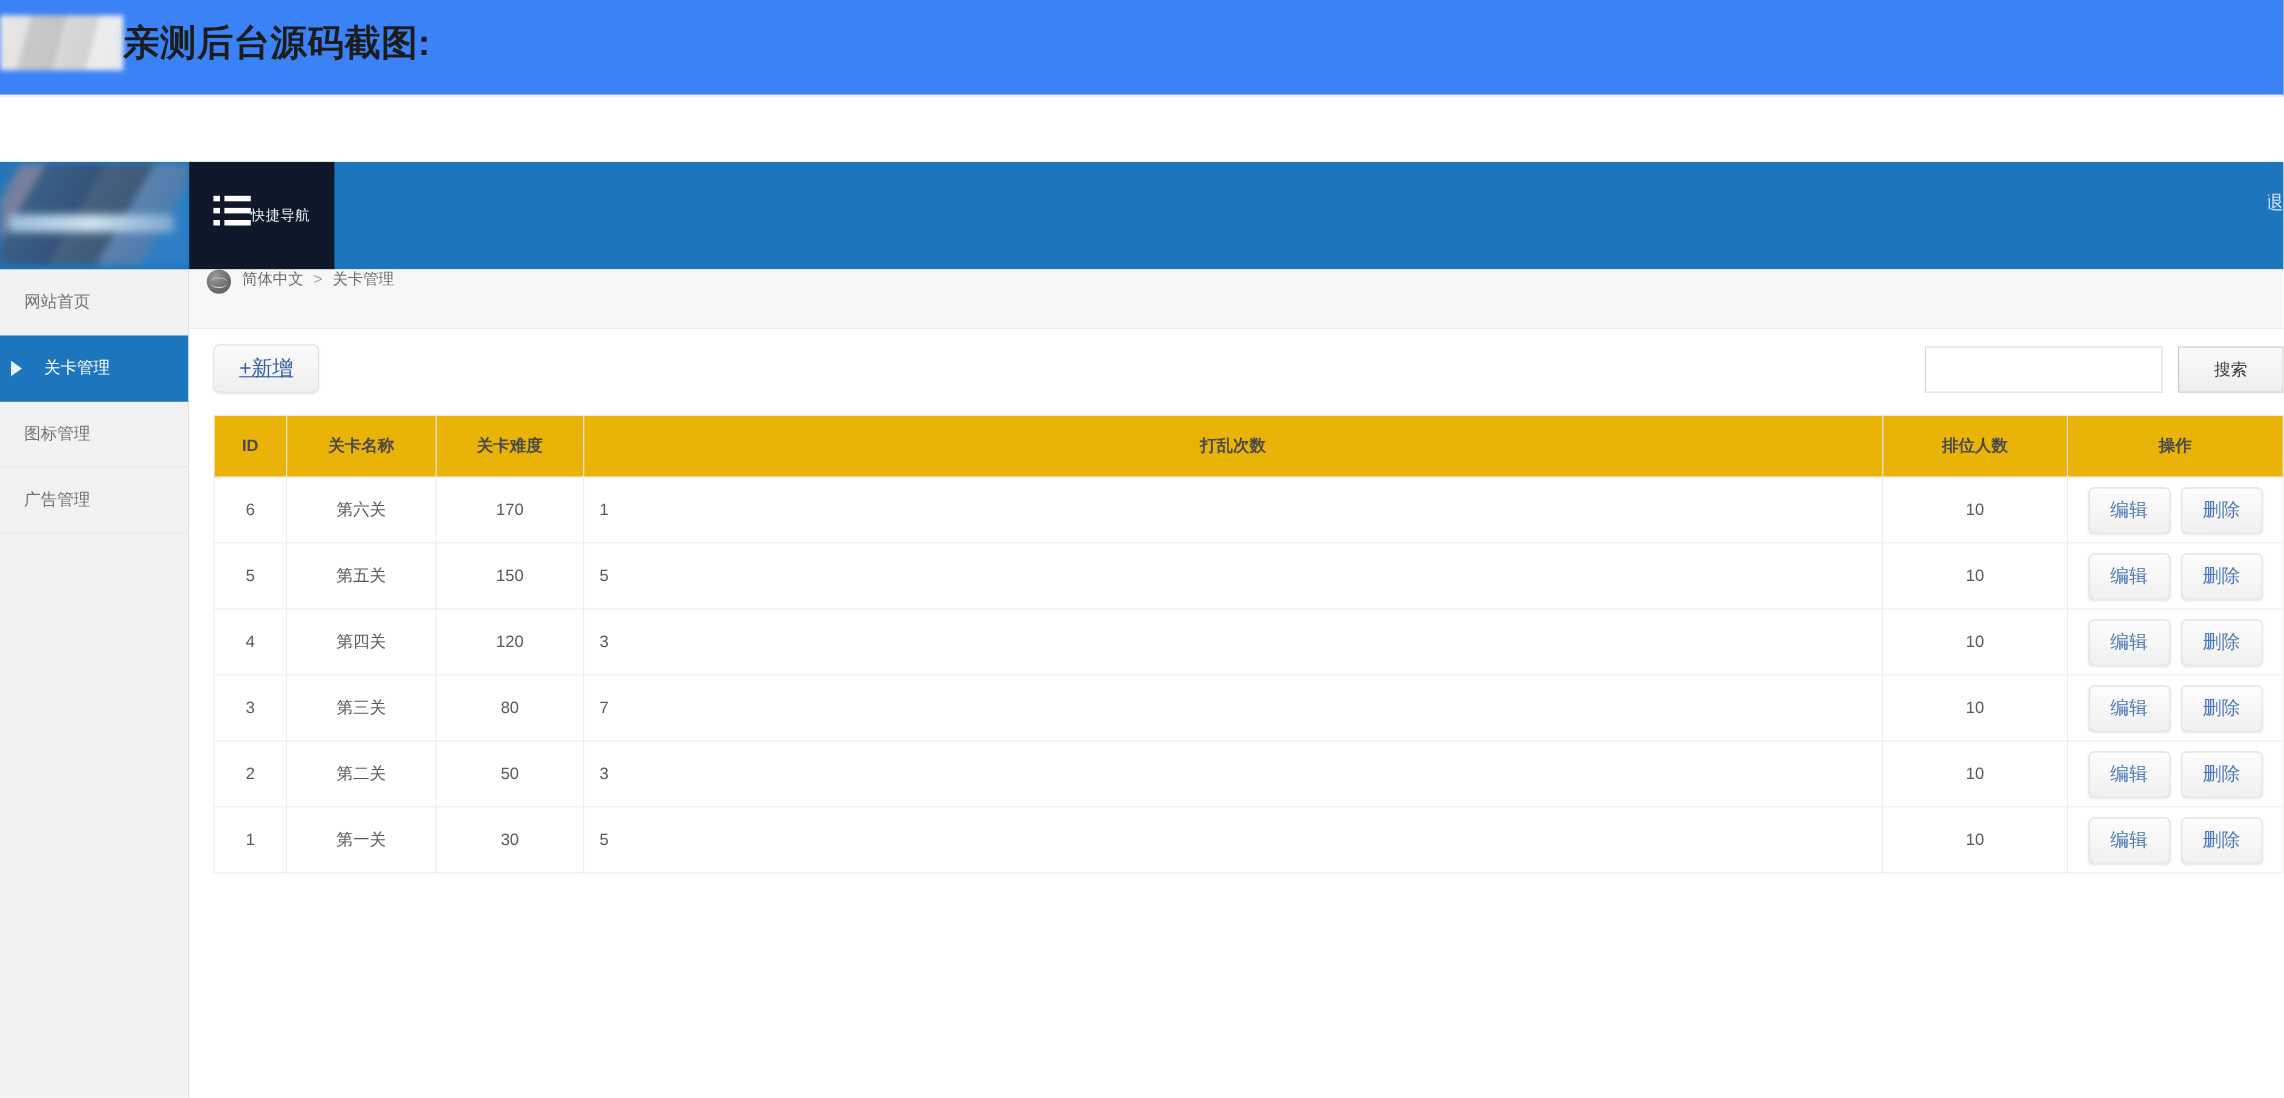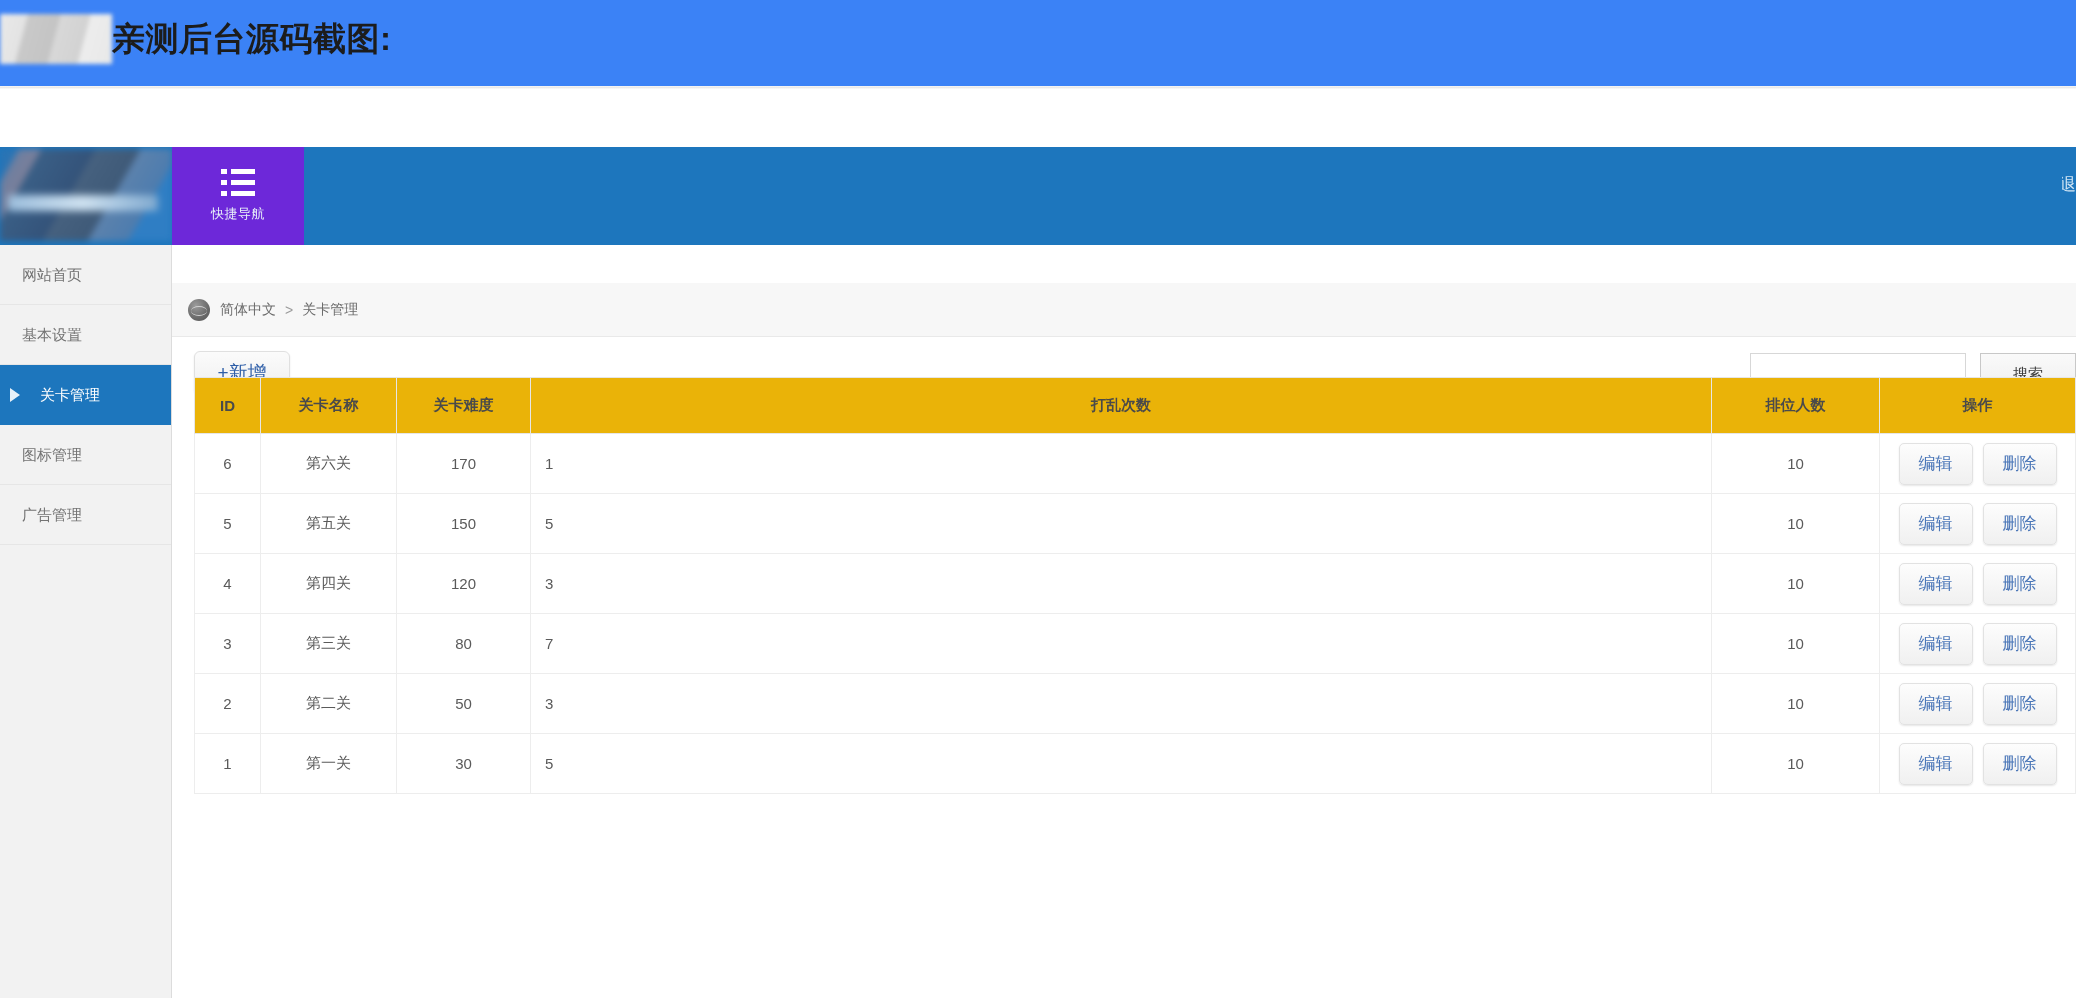--- a/index.html
+++ b/index.html
@@ -84,23 +84,22 @@
     position: absolute;
     left: 8px; top: 46px;
     width: 150px; height: 16px;
     background: linear-gradient(90deg,#9dbfdd,#cfe2f1,#7fa9cf);
     filter: blur(2px);
   }
   .nav-quick {
     position: absolute;
     left: 172px; top: 0;
     width: 132px; height: 98px;
-    background: #6d28d9;
+    background: #0f172a;
     display: flex;
-    flex-direction: column;
     align-items: center;
     justify-content: center;
     cursor: pointer;
   }
   .nav-quick .glyph {
     display: block;
     width: 34px; height: 28px;
     margin-bottom: 8px;
   }
   .nav-quick .glyph i {
@@ -187,25 +186,24 @@
     left: 172px; top: 0;
     width: 1904px;
     height: 753px;
     background: #ffffff;
   }
   .crumb {
     height: 54px;
     background: #f7f7f7;
     border-bottom: 1px solid #e9e9e9;
     display: flex;
-    align-items: center;
+    align-items: flex-start;
     padding-left: 16px;
     font-size: 14px;
     color: #6b6b6b;
-    margin-top: 38px;
   }
   .globe-icon {
     width: 22px; height: 22px;
     border-radius: 50%;
     background: radial-gradient(circle at 35% 30%, #9b9b9b, #6a6a6a 60%, #555 100%);
     margin-right: 10px;
     position: relative;
     flex: none;
   }
   .globe-icon::before {
@@ -353,23 +351,20 @@
 
     <div class="topbar-right">退</div>
   </div>
 
   <div class="body-wrap">
 
     <div class="sidebar">
       <div class="side-item">
         <span>网站首页</span>
       </div>
-      <div class="side-item">
-        <span>基本设置</span>
-      </div>
       <div class="side-item active">
         <span class="caret"></span>
         <span>关卡管理</span>
       </div>
       <div class="side-item">
         <span>图标管理</span>
       </div>
       <div class="side-item">
         <span>广告管理</span>
       </div>

